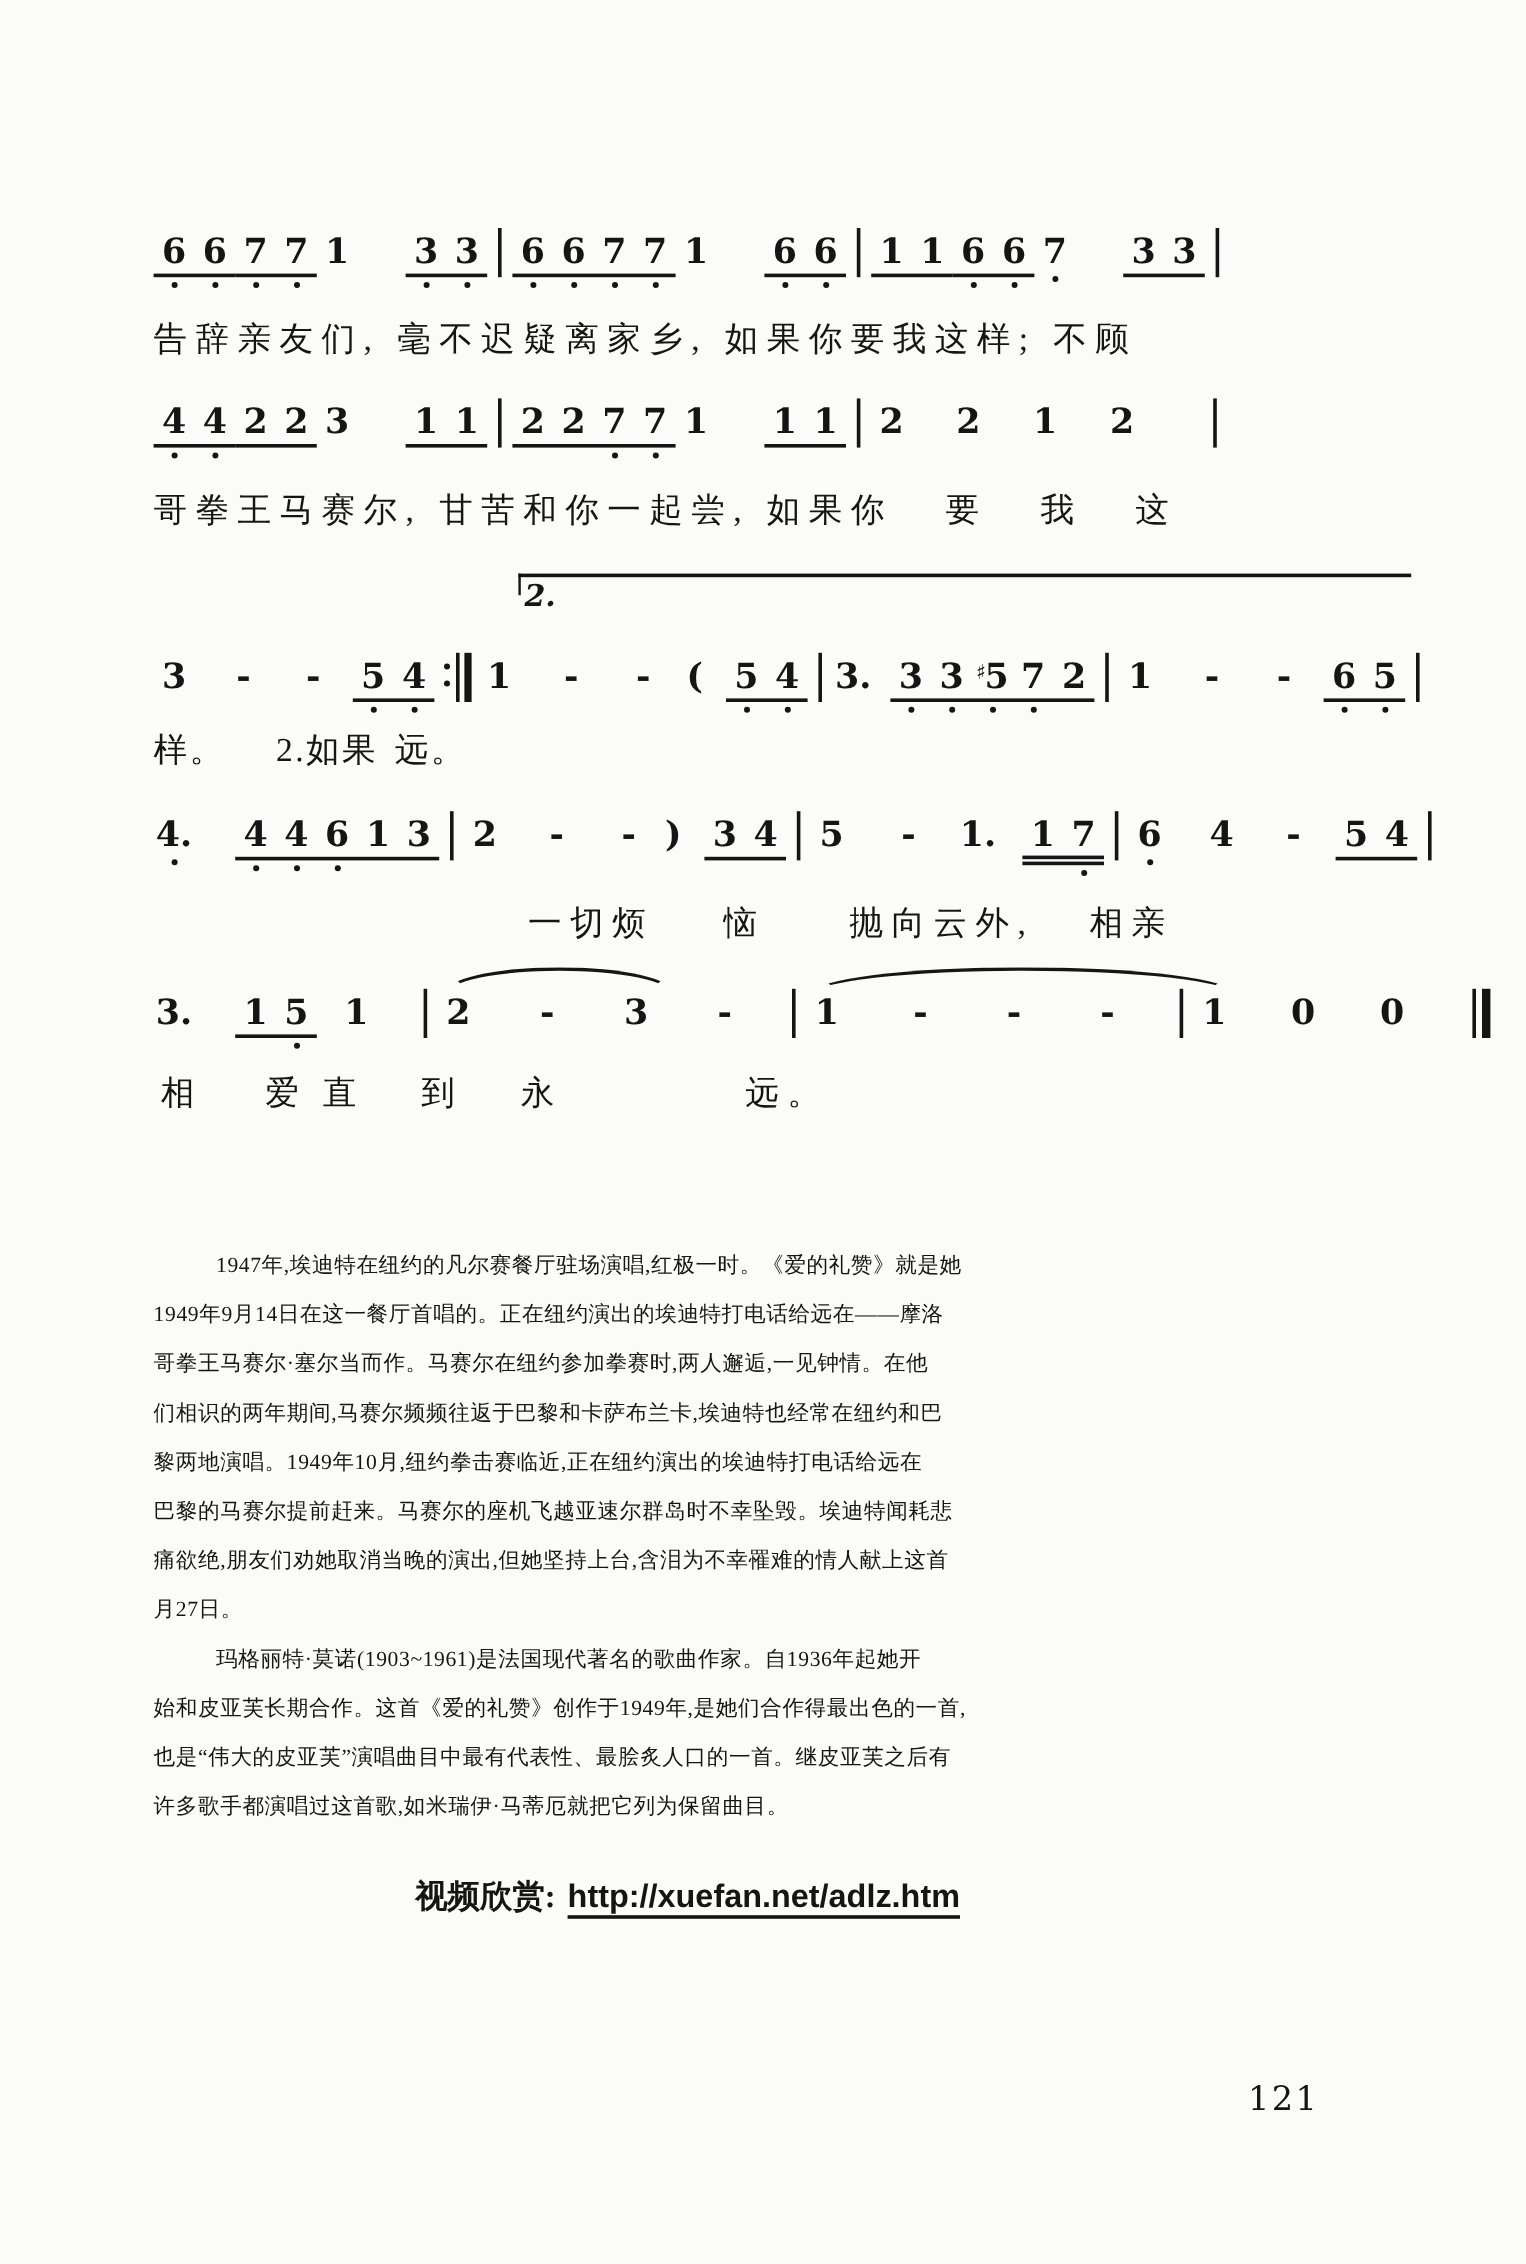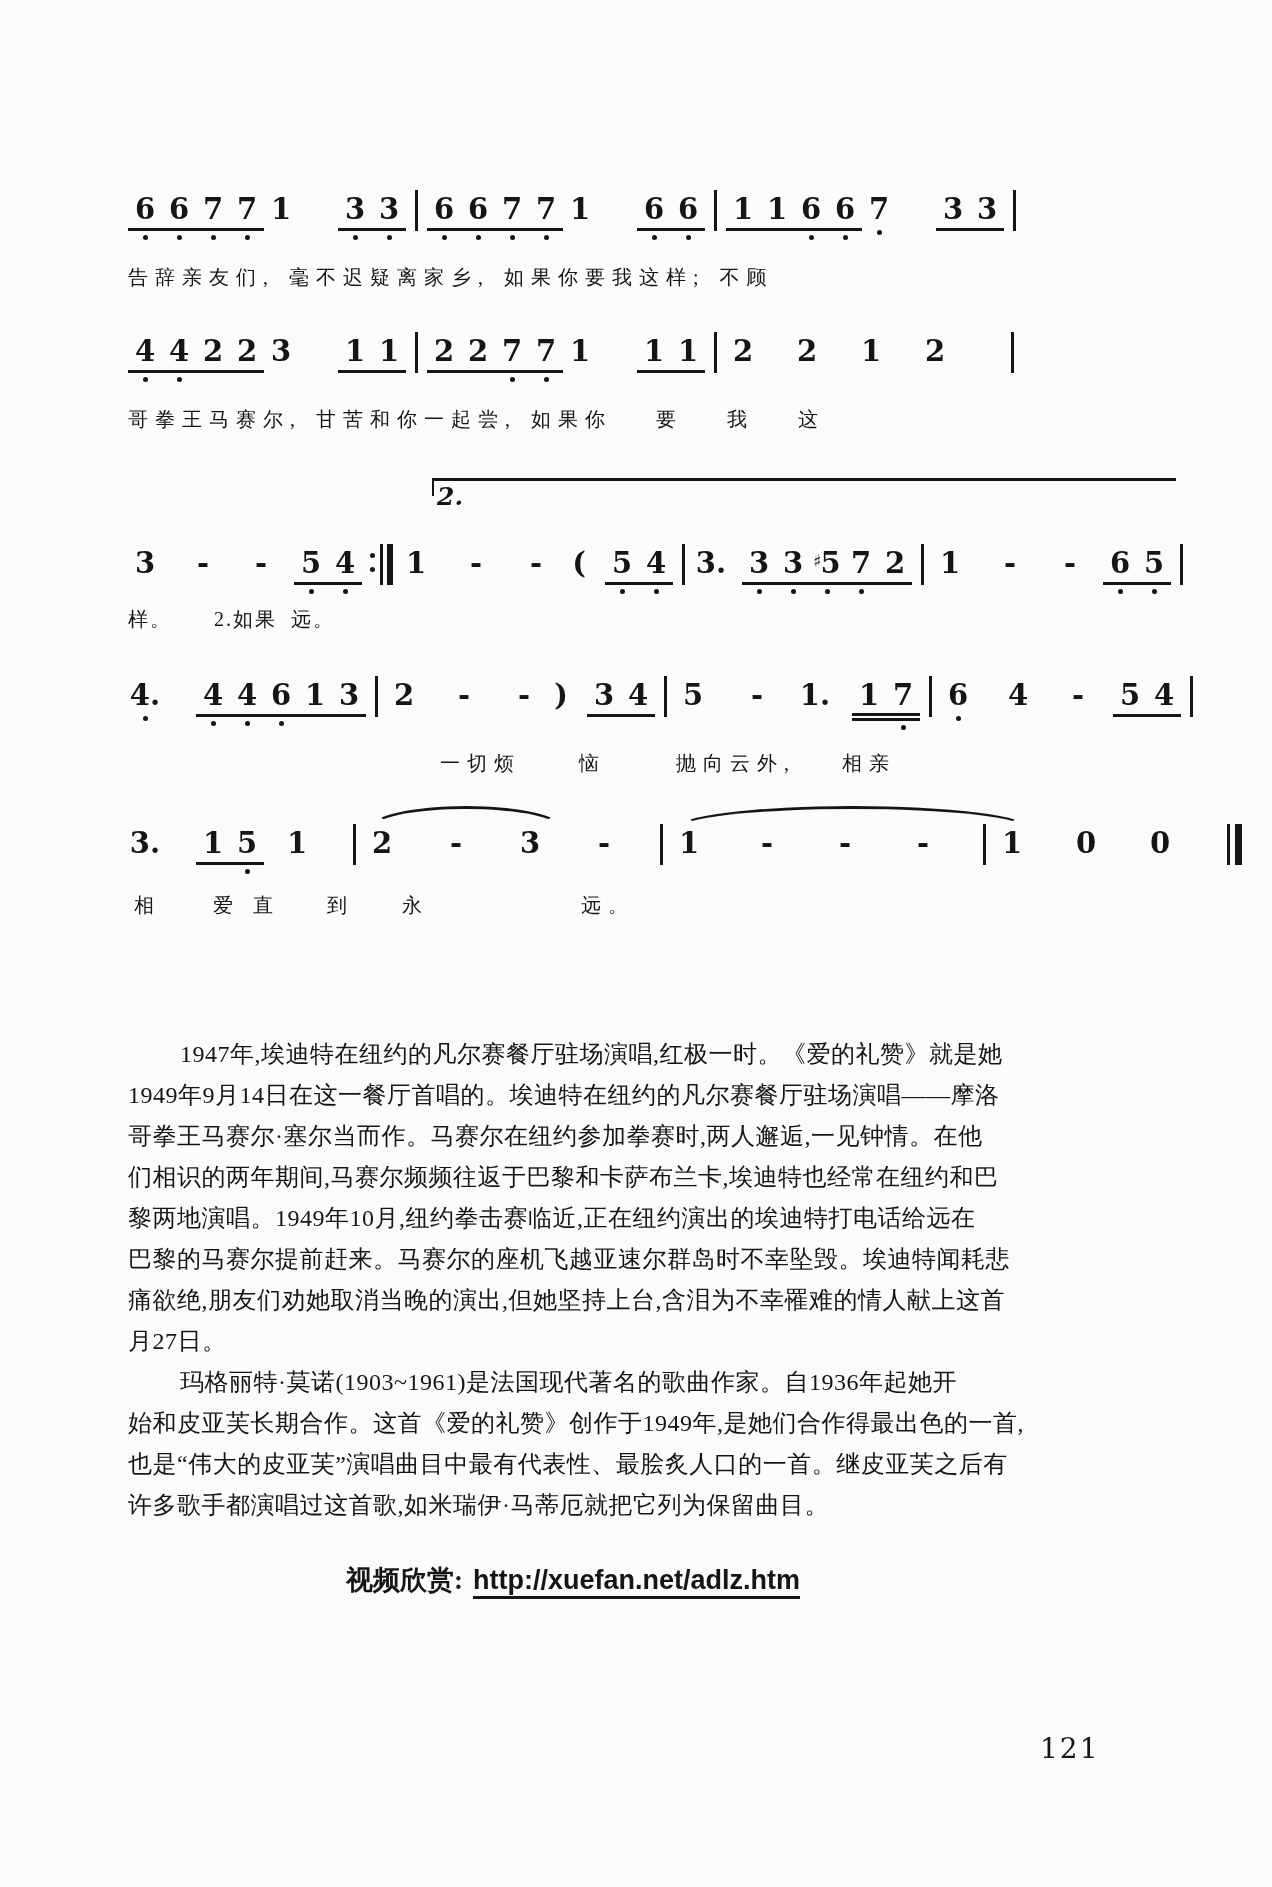--- a/index.html
+++ b/index.html
@@ -27,34 +27,34 @@
   .endbar .thick{width:7px;height:41px;background:#151515;}
   .repbar .dots{display:flex;flex-direction:column;margin:9px 5px 0 2px;}
   .repbar .dots i{width:5px;height:5px;background:#151515;border-radius:50%;display:block;}
   .repbar .dots i+i{margin-top:9px;}
   .repbar .thin{width:3px;height:41px;background:#151515;margin-right:4px;}
   .repbar .thick{width:6px;height:41px;background:#151515;}
   .arc{position:absolute;top:-18px;left:5px;height:19px;
        border:3px solid transparent;border-top:3px solid #151515;border-bottom:none;
        border-radius:50% 50% 0 0 / 100% 100% 0 0;}
   .lyline{display:flex;align-items:flex-start;height:38px;}
-  .lyseg{font-size:20px;white-space:pre;letter-spacing:7px;flex:0 0 auto;}
+  .lyseg{font-size:28px;white-space:pre;letter-spacing:7px;flex:0 0 auto;}
   
   #volta{position:relative;height:76px;margin-top:24px;}
   .volta-line{position:absolute;left:304px;right:12px;top:10px;height:15px;
               border-top:3px solid #151515;border-left:2.5px solid #151515;}
   .volta-label{position:absolute;left:309px;top:14px;font-style:italic;font-weight:700;
                font-family:"DejaVu Serif",serif;font-size:25px;}
   .keychange{position:absolute;left:400px;top:32px;width:330px;text-align:center;
              font-weight:700;font-size:25px;letter-spacing:1px;}
   .flat{font-size:17px;vertical-align:super;font-weight:700;}
   
   #prose{margin-top:104px;}
   .para{margin:0;}
-  .pline{font-size:24px;line-height:41px;white-space:nowrap;letter-spacing:0.5px;}
+  .pline{font-size:18px;line-height:41px;white-space:nowrap;letter-spacing:0.5px;}
   .pline.indent{padding-left:52px;}
   
   .video-row{margin-top:36px;margin-left:218px;font-weight:700;font-size:27px;}
   .vurl{font-family:"Liberation Sans",sans-serif;border-bottom:3px solid #151515;padding-bottom:1px;margin-left:10px;}
   .pagenum{position:absolute;left:1040px;top:1732px;font-family:"DejaVu Serif",serif;
            font-size:28px;letter-spacing:2px;}
 </style>
 </head>
 <body>
 
@@ -1059,21 +1059,21 @@
           <span class="lyseg" style="margin-left: 52px; letter-spacing: 20px; text-align: center;">爱直</span>
           <span class="lyseg" style="margin-left: 34px;">到</span>
           <span class="lyseg" style="margin-left: 48px;">永</span>
           <span class="lyseg" style="margin-left: 152px;">远。</span>
         </div>
       </div>
 
     <div id="prose">
         <div class="para">
           <div class="pline indent">1947年,埃迪特在纽约的凡尔赛餐厅驻场演唱,红极一时。《爱的礼赞》就是她</div>
-          <div class="pline">1949年9月14日在这一餐厅首唱的。埃迪特在纽约的凡尔赛餐厅驻场演唱——摩洛</div>
+          <div class="pline">1949年9月14日在这一餐厅首唱的。正在纽约演出的埃迪特打电话给远在——摩洛</div>
           <div class="pline">哥拳王马赛尔·塞尔当而作。马赛尔在纽约参加拳赛时,两人邂逅,一见钟情。在他</div>
           <div class="pline">们相识的两年期间,马赛尔频频往返于巴黎和卡萨布兰卡,埃迪特也经常在纽约和巴</div>
           <div class="pline">黎两地演唱。1949年10月,纽约拳击赛临近,正在纽约演出的埃迪特打电话给远在</div>
           <div class="pline">巴黎的马赛尔提前赶来。马赛尔的座机飞越亚速尔群岛时不幸坠毁。埃迪特闻耗悲</div>
           <div class="pline">痛欲绝,朋友们劝她取消当晚的演出,但她坚持上台,含泪为不幸罹难的情人献上这首</div>
           <div class="pline">月27日。</div>
         </div>
         <div class="para">
           <div class="pline indent">玛格丽特·莫诺(1903~1961)是法国现代著名的歌曲作家。自1936年起她开</div>
           <div class="pline">始和皮亚芙长期合作。这首《爱的礼赞》创作于1949年,是她们合作得最出色的一首,</div>

